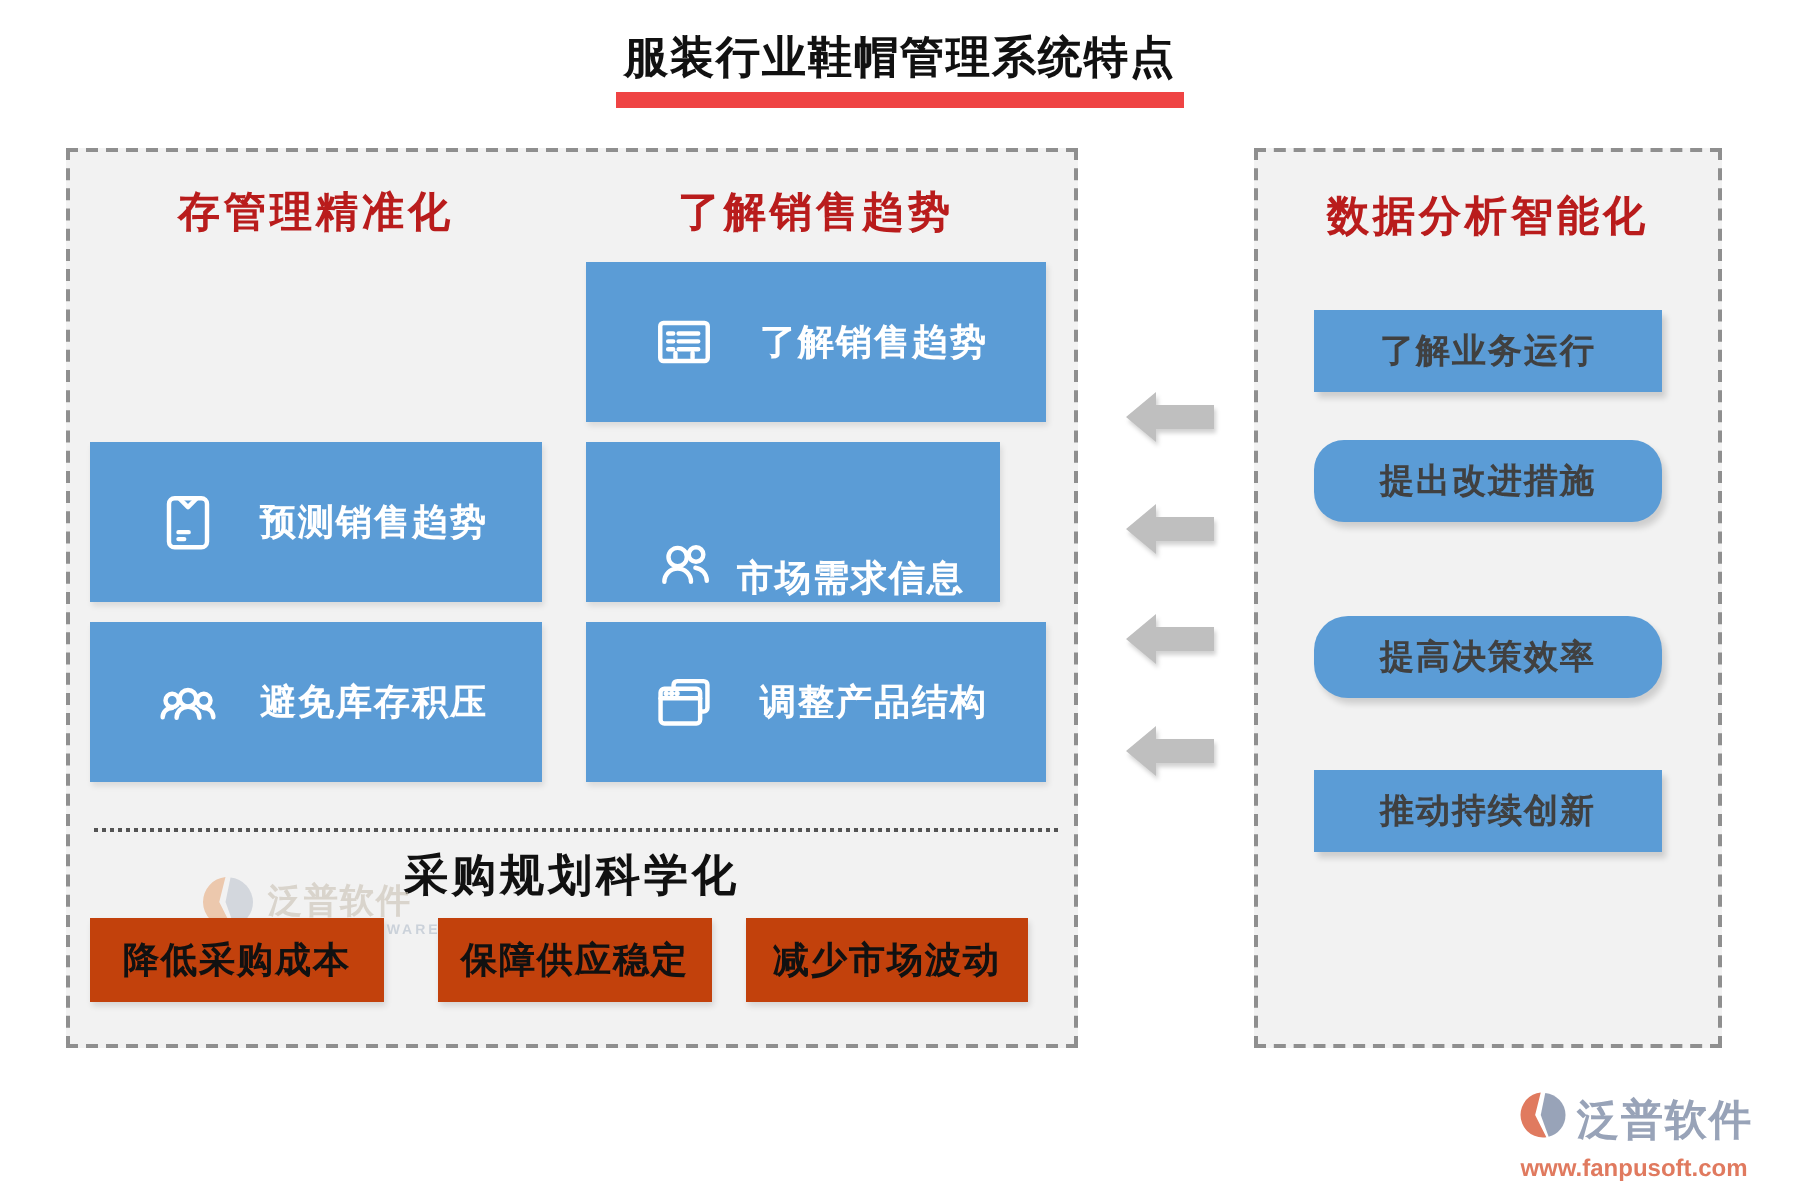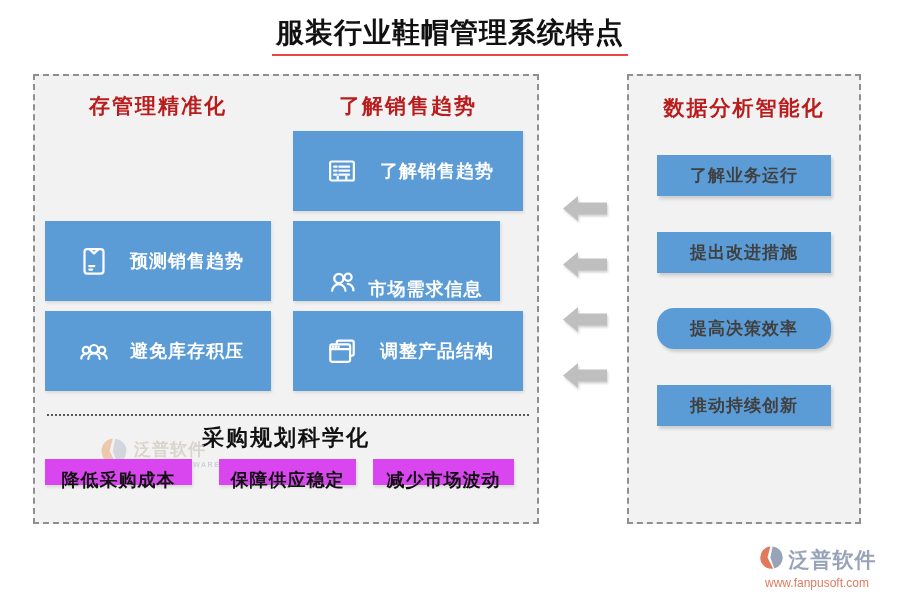--- a/index.html
+++ b/index.html
@@ -1,62 +1,62 @@
 <!DOCTYPE html>
 <html><head>
 <meta charset="utf-8">
 <style>
   * { margin:0; padding:0; box-sizing:border-box; }
   html,body { background:#fff; }
   body { font-family:"Liberation Sans","DejaVu Sans",sans-serif; }
   .stage { position:relative; width:900px; height:600px; background:#fff; overflow:hidden; }
 
   .title-wrap { position:absolute; top:14px; left:0; width:100%; text-align:center; }
-  .title { display:inline-block; font-size:28px; font-weight:bold; color:#111;
-           letter-spacing:1px; border-bottom:2px solid #ef4444; padding:0 4px 2px; }
+  .title { display:inline-block; font-size:22px; font-weight:bold; color:#111;
+           letter-spacing:1px; border-bottom:8px solid #ef4444; padding:0 4px 2px; }
 
   .panel { position:absolute; background:#f2f2f2; border:2px dashed #8f8f8f; }
   .panel-left  { left:33px;  top:74px; width:506px; height:450px; }
   .panel-right { left:627px; top:74px; width:234px; height:450px; }
 
   .col-header { position:absolute; text-align:center; font-size:21px; font-weight:bold;
                 color:#b91c1c; letter-spacing:2px; }
 
   .feature-btn { position:absolute; width:226px; height:80px; background:#5b9cd6;
                  display:flex; align-items:center; box-shadow:1px 2px 3px rgba(0,0,0,0.10); }
   .feature-btn .icon { margin-left:30px; width:38px; height:38px; flex:0 0 38px; }
   .feature-btn .label { flex:1; text-align:center; color:#fff; font-size:18px;
                         font-weight:bold; letter-spacing:1px; padding-right:10px; }
 
   .divider { position:absolute; left:12px; top:338px; width:482px;
              border-top:2px dotted #555; }
 
   .proc-header { position:absolute; left:0; top:347px; width:100%; text-align:center;
                  font-size:22px; font-weight:bold; color:#111; letter-spacing:2px; }
 
-  .orange-btn { position:absolute; top:383px; height:26px; background:#d946ef; z-index:2;
+  .orange-btn { position:absolute; top:383px; height:42px; background:#c2410c; z-index:2;
                 color:#111; font-size:18px; font-weight:bold; text-align:center;
                 line-height:42px; letter-spacing:1px; box-shadow:1px 2px 3px rgba(0,0,0,0.12); }
 
   .small-btn { position:absolute; left:28px; width:174px; height:41px; background:#5b9cd6;
                color:#404040; font-size:17px; font-weight:bold; text-align:center;
                line-height:41px; letter-spacing:1px; box-shadow:2px 3px 3px rgba(0,0,0,0.15); }
 
   .arrow { position:absolute; left:562px; width:46px; height:29px;
            filter:drop-shadow(1px 2px 1px rgba(0,0,0,0.18)); }
 
   .wm-mid { position:absolute; left:64px; top:360px; z-index:1; display:flex;
             align-items:center; gap:5px; opacity:0.65; }
   .wm-mid .wm-brand { font-size:17px; font-weight:bold; color:#cdc5b8; letter-spacing:1px; }
   .wm-mid .wm-sub { font-size:7px; color:#b7c1ce; letter-spacing:1.5px; font-weight:bold; }
 
   .wm-br { position:absolute; left:742px; top:544px; width:150px; text-align:center; }
   .wm-br .row { display:flex; align-items:center; justify-content:center; gap:4px; }
   .wm-br .wm-brand { font-size:21px; font-weight:bold; color:#98a3b8; letter-spacing:1px; }
-  .wm-br .wm-url { font-size:12px; font-weight:normal; color:#e07a5f; margin-top:1px; }
+  .wm-br .wm-url { font-size:12px; font-weight:bold; color:#e07a5f; margin-top:1px; }
 
   svg.lineicon { stroke:#fff; fill:none; stroke-width:1.4; stroke-linecap:round; stroke-linejoin:round; }
 </style>
 </head>
 <body>
 
 <div class="stage">
 
   <div class="title-wrap">
     <span class="title">服装行业鞋帽管理系统特点</span>
@@ -167,21 +167,21 @@
   </div>
   <div class="arrow" style="top:361px;">
     <svg viewBox="0 0 46 29" width="46" height="29">
         <path d="M1 14.5 L16 2v6.5h29v12H16V27Z" fill="#bfbfbf"></path>
       </svg>
   </div>
 
   <div class="panel panel-right">
     <div class="col-header" style="left:0; top:18px; width:100%;">数据分析智能化</div>
     <div class="small-btn" style="top:79px;">了解业务运行</div>
-    <div class="small-btn" style="top:156px;">提出改进措施</div>
+    <div class="small-btn" style="top:144px;border-radius:15px;">提出改进措施</div>
     <div class="small-btn" style="top:232px;border-radius:17px;">提高决策效率</div>
     <div class="small-btn" style="top:309px;">推动持续创新</div>
   </div>
 
   <div class="wm-br">
     <div class="row">
       <span>
         <svg viewBox="0 0 24 24" width="27" height="27">
           <path d="M11 2a10 10 0 0 0-9 10 10 10 0 0 0 10 10c.5 0 1 0 1.5-.1L8.5 12Z" fill="#e07a5f"></path>
           <path d="M13 2.2A10 10 0 0 1 22 12a10 10 0 0 1-7.5 9.7L11 12Z" fill="#98a3b8"></path>

